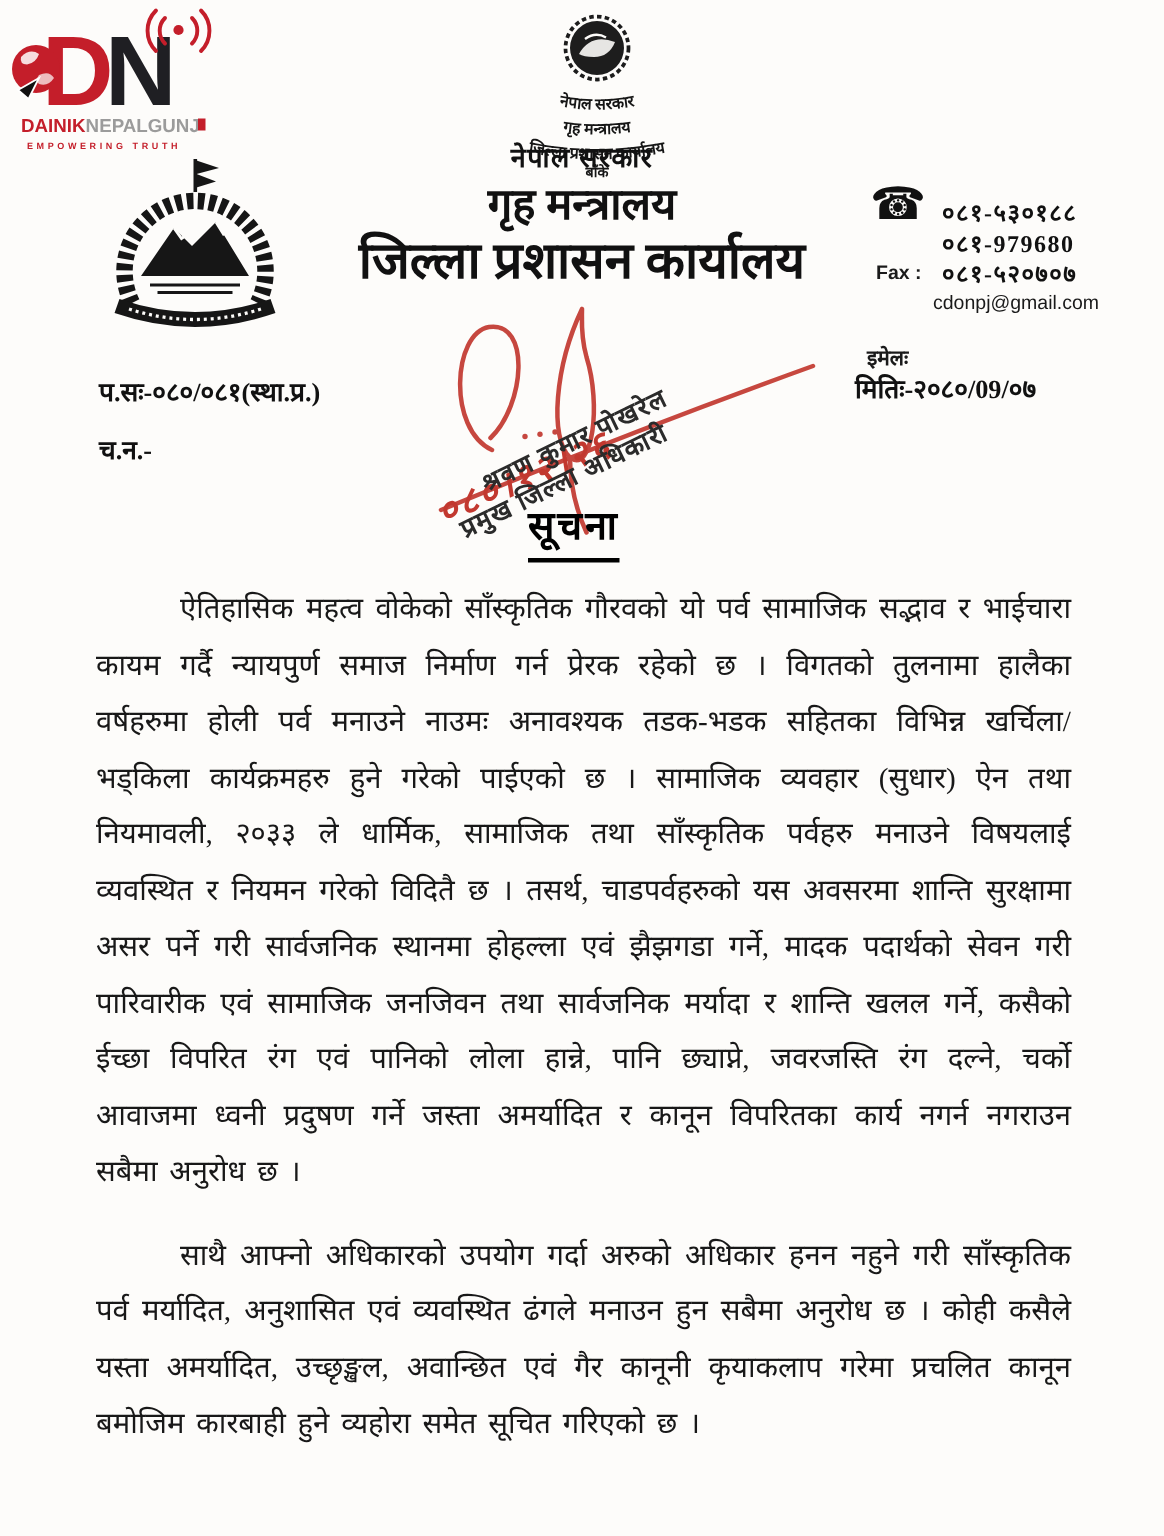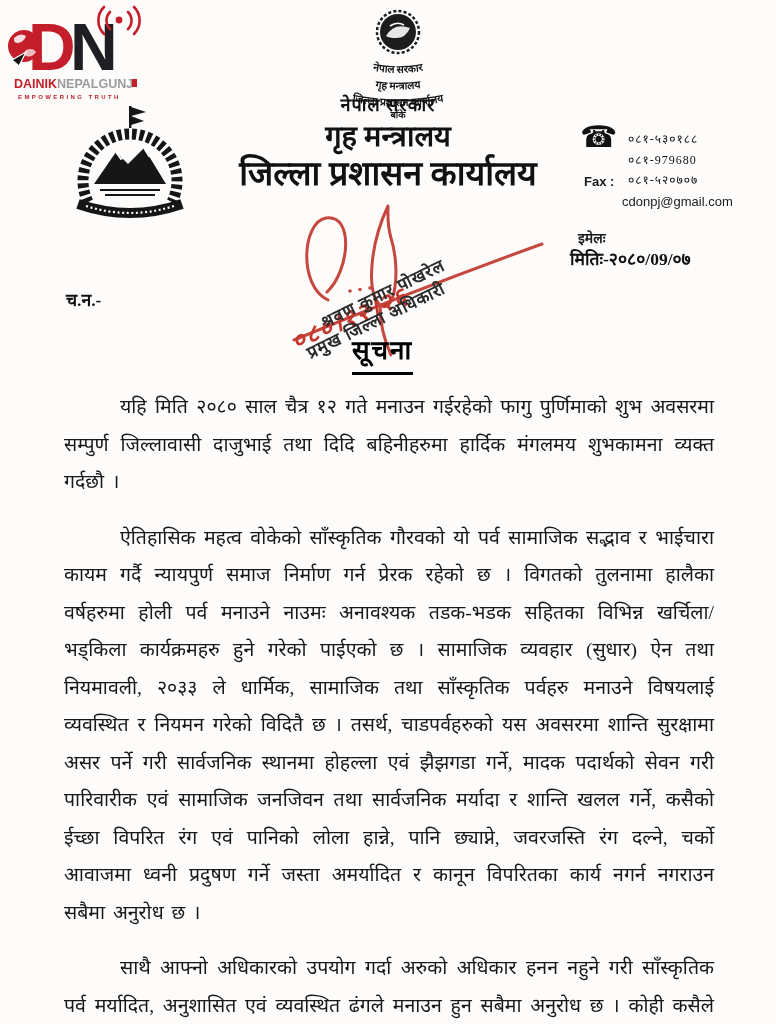--- a/index.html
+++ b/index.html
@@ -9,21 +9,21 @@
     font-family:"Liberation Serif","DejaVu Serif",serif;color:#1a1a1a;
   }
   .abs{position:absolute;}
   
   .h-line{left:0;right:0;text-align:center;font-weight:bold;color:#111;}
   .h-gov{top:92px;font-size:18px;letter-spacing:1px;}
   .h-min{top:115px;font-size:29px;}
   .h-off{top:149px;font-size:34px;}
   .h-addr{top:196px;font-size:20px;}
   
-  .contact-num{font-weight:normal;font-size:12px;color:#111;letter-spacing:1px;}
+  .contact-num{font-weight:bold;font-size:16px;color:#111;letter-spacing:1px;}
   .phone-glyph{font-size:30px;color:#111;line-height:1;}
   .latin{font-family:"Liberation Sans","DejaVu Sans",sans-serif;}
   .fax-label{font-weight:bold;font-size:13px;}
   .email-label{font-weight:bold;font-size:14px;margin-top:36px;}
   .email-val{font-weight:normal;font-size:13px;}
   
   .meta-txt{font-weight:bold;font-size:17.5px;color:#111;}
   
   .stamp-rot{
     transform:rotate(-26deg);transform-origin:0 100%;
@@ -131,20 +131,21 @@
   </svg>
 
   <div class="abs phone-glyph" style="left:580px;top:122px;">☎</div>
   <div class="abs contact-num" style="left:628px;top:130px;">०८१-५३०१८८</div>
   <div class="abs contact-num" style="left:628px;top:151px;">०८१-979680</div>
   <div class="abs fax-label latin" style="left:584px;top:174px;">Fax :</div>
   <div class="abs contact-num" style="left:628px;top:171px;">०८१-५२०७०७</div>
   <div class="abs email-label" style="left:578px;top:192px;">इमेलः</div>
   <div class="abs email-val latin" style="left:622px;top:194px;">cdonpj@gmail.com</div>
 
+  <div class="abs meta-txt" style="left:66px;top:248px;">प.सः-०८०/०८१(स्था.प्र.)</div>
   <div class="abs meta-txt" style="left:66px;top:287px;">च.न.-</div>
   <div class="abs meta-txt" style="left:570px;top:246px;">मितिः-२०८०/09/०७</div>
 
   <svg class="abs" style="left:270px;top:192px;" width="300" height="205" viewBox="0 0 300 205">
     <g fill="none" stroke="#c2382f" stroke-width="3" stroke-linecap="round" opacity="0.92">
       <path d="M58,108 C28,94 32,30 56,26 C84,22 80,78 57,100"></path>
       <path d="M118,14 C100,52 96,100 110,113 C125,124 131,78 121,46 C117,32 118,22 118,14"></path>
       <path d="M110,113 C110,132 115,150 121,163"></path>
       <path d="M272,52 Q150,96 24,148"></path>
       <circle cx="80" cy="99" r="1.8" fill="#c2382f" stroke="none"></circle>
@@ -155,18 +156,17 @@
   </svg>
 
   <div class="abs stamp-rot" style="left:336px;top:310px;">
     <div>श्रवण कुमार पोखरेल</div>
     <div class="stamp-line2">प्रमुख जिल्ला अधिकारी</div>
   </div>
 
   <div class="abs notice-stamp" style="left:352px;top:331px;">सूचना</div>
 
   <div class="abs body-block">
-    <p>यहि मिति २०८० साल चैत्र १२ गते मनाउन गईरहेको फागु पुर्णिमाको शुभ अवसरमा सम्पुर्ण जिल्लावासी दाजुभाई तथा दिदि बहिनीहरुमा हार्दिक मंगलमय शुभकामना व्यक्त गर्दछौ ।</p>
     <p>ऐतिहासिक महत्व वोकेको साँस्कृतिक गौरवको यो पर्व सामाजिक सद्भाव र भाईचारा कायम गर्दै न्यायपुर्ण समाज निर्माण गर्न प्रेरक रहेको छ । विगतको तुलनामा हालैका वर्षहरुमा होली पर्व मनाउने नाउमः अनावश्यक तडक-भडक सहितका विभिन्न खर्चिला/भड्किला कार्यक्रमहरु हुने गरेको पाईएको छ । सामाजिक व्यवहार (सुधार) ऐन तथा नियमावली, २०३३ ले धार्मिक, सामाजिक तथा साँस्कृतिक पर्वहरु मनाउने विषयलाई व्यवस्थित र नियमन गरेको विदितै छ । तसर्थ, चाडपर्वहरुको यस अवसरमा शान्ति सुरक्षामा असर पर्ने गरी सार्वजनिक स्थानमा होहल्ला एवं झैझगडा गर्ने, मादक पदार्थको सेवन गरी पारिवारीक एवं सामाजिक जनजिवन तथा सार्वजनिक मर्यादा र शान्ति खलल गर्ने, कसैको ईच्छा विपरित रंग एवं पानिको लोला हान्ने, पानि छ्याप्ने, जवरजस्ति रंग दल्ने, चर्को आवाजमा ध्वनी प्रदुषण गर्ने जस्ता अमर्यादित र कानून विपरितका कार्य नगर्न नगराउन सबैमा अनुरोध छ ।</p>
     <p>साथै आफ्नो अधिकारको उपयोग गर्दा अरुको अधिकार हनन नहुने गरी साँस्कृतिक पर्व मर्यादित, अनुशासित एवं व्यवस्थित ढंगले मनाउन हुन सबैमा अनुरोध छ । कोही कसैले यस्ता अमर्यादित, उच्छृङ्खल, अवान्छित एवं गैर कानूनी कृयाकलाप गरेमा प्रचलित कानून बमोजिम कारबाही हुने व्यहोरा समेत सूचित गरिएको छ ।</p>
   </div>
 
 </div>
 
 </body></html>

